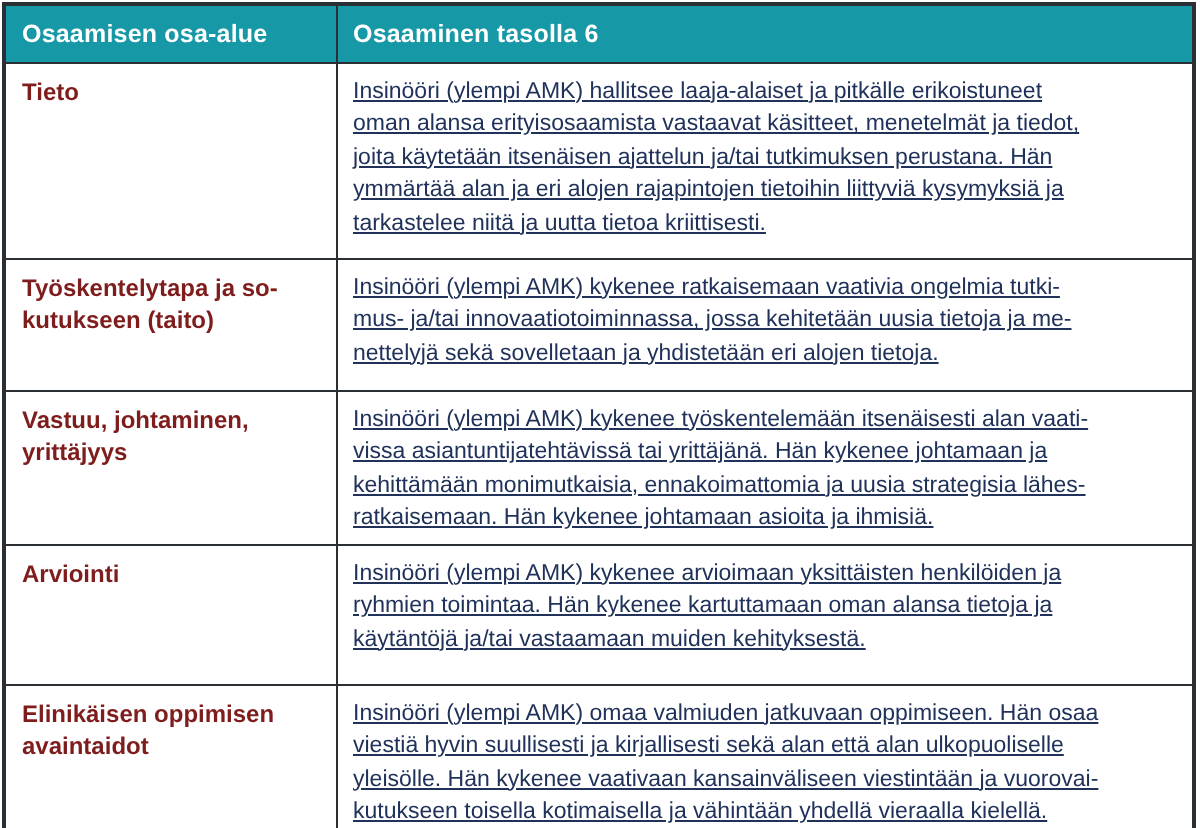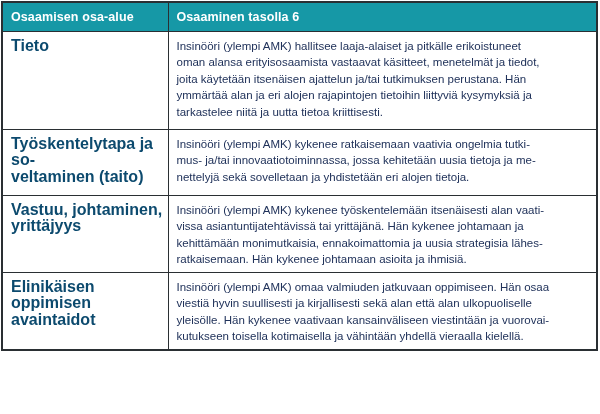--- a/index.html
+++ b/index.html
@@ -36,32 +36,33 @@
     color: #ffffff;
     font-size: 12.5px;
     font-weight: bold;
     padding: 7px 4px 6px 8px;
     height: 29px;
     letter-spacing: 0.1px;
   }
   col.c-area { width: 166px; }
   td.area {
     font-weight: bold;
-    color: #0c4a6e;
-    font-size: 16px;
+    color: #7f1d1d;
+    font-size: 12px;
     line-height: 16.5px;
     padding: 6px 4px 4px 8px;
     white-space: pre-line;
   }
   td.desc {
     color: #20325a;
     font-size: 11.5px;
     line-height: 16.5px;
     padding: 6px 4px 4px 8px;
     white-space: pre-line;
+    text-decoration: underline;
   }
   tr.r1 { height: 98px; }
   tr.r2 { height: 66px; }
   tr.r3 { height: 71px; margin-left: 14px; }
   tr.r4 { height: 70px; }
   tr.r5 { height: 70px; }
 </style>
 </head>
 <body>
 
@@ -81,32 +82,38 @@
       <tr class="r1">
         <td class="area">Tieto</td>
         <td class="desc">Insinööri (ylempi AMK) hallitsee laaja-alaiset ja pitkälle erikoistuneet
 oman alansa erityisosaamista vastaavat käsitteet, menetelmät ja tiedot,
 joita käytetään itsenäisen ajattelun ja/tai tutkimuksen perustana. Hän
 ymmärtää alan ja eri alojen rajapintojen tietoihin liittyviä kysymyksiä ja
 tarkastelee niitä ja uutta tietoa kriittisesti.</td>
       </tr>
       <tr class="r2">
         <td class="area">Työskentelytapa ja so-
-veltaminen (taito)</td>
+kutukseen (taito)</td>
         <td class="desc">Insinööri (ylempi AMK) kykenee ratkaisemaan vaativia ongelmia tutki-
 mus- ja/tai innovaatiotoiminnassa, jossa kehitetään uusia tietoja ja me-
 nettelyjä sekä sovelletaan ja yhdistetään eri alojen tietoja.</td>
       </tr>
       <tr class="r3">
         <td class="area">Vastuu, johtaminen,
 yrittäjyys</td>
         <td class="desc">Insinööri (ylempi AMK) kykenee työskentelemään itsenäisesti alan vaati-
 vissa asiantuntijatehtävissä tai yrittäjänä. Hän kykenee johtamaan ja
 kehittämään monimutkaisia, ennakoimattomia ja uusia strategisia lähes-
 ratkaisemaan. Hän kykenee johtamaan asioita ja ihmisiä.</td>
+      </tr>
+      <tr class="r4">
+        <td class="area">Arviointi</td>
+        <td class="desc">Insinööri (ylempi AMK) kykenee arvioimaan yksittäisten henkilöiden ja
+ryhmien toimintaa. Hän kykenee kartuttamaan oman alansa tietoja ja
+käytäntöjä ja/tai vastaamaan muiden kehityksestä.</td>
       </tr>
       <tr class="r5">
         <td class="area">Elinikäisen oppimisen
 avaintaidot</td>
         <td class="desc">Insinööri (ylempi AMK) omaa valmiuden jatkuvaan oppimiseen. Hän osaa
 viestiä hyvin suullisesti ja kirjallisesti sekä alan että alan ulkopuoliselle
 yleisölle. Hän kykenee vaativaan kansainväliseen viestintään ja vuorovai-
 kutukseen toisella kotimaisella ja vähintään yhdellä vieraalla kielellä.</td>
       </tr>
     </tbody>

